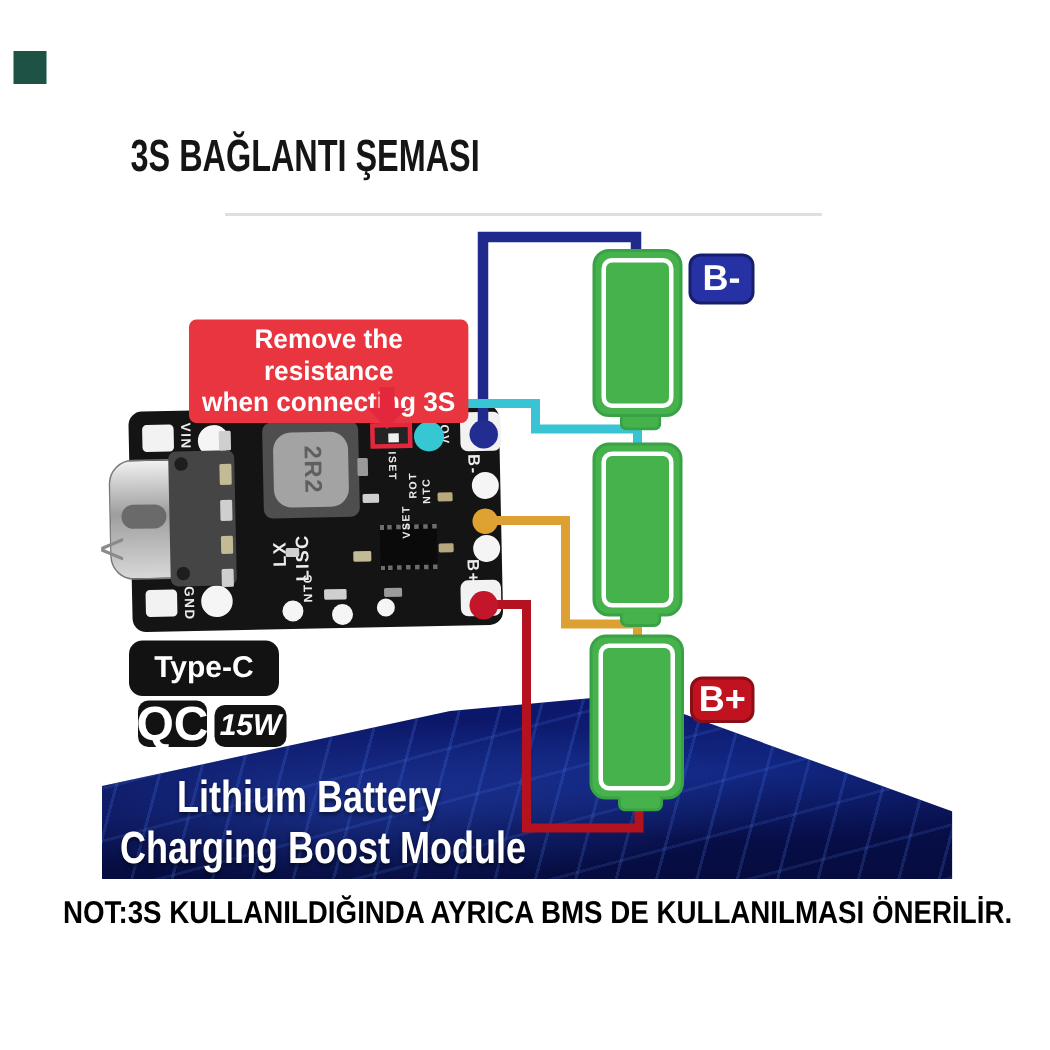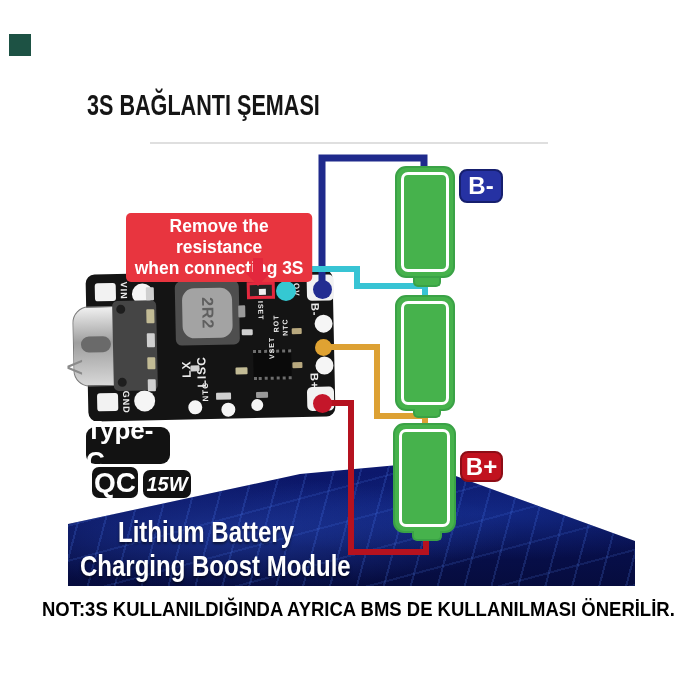--- a/index.html
+++ b/index.html
@@ -71,22 +71,22 @@
 
   
   .badge-term{position:absolute;color:#fff;font-weight:700;font-size:24px;text-align:center;
               border-radius:8px;z-index:6;display:flex;align-items:center;justify-content:center;}
   .badge-bminus{left:459px;top:169px;width:44px;height:34px;background:#2632a3;border:2px solid #161f6e;}
   .badge-bplus{left:460px;top:451px;width:43px;height:31px;background:#c1121f;border:2px solid #8d0d16;}
 
   
   .spec{position:absolute;background:#121212;color:#fff;font-weight:700;z-index:6;
         display:flex;align-items:center;justify-content:center;}
-  .spec-typec{left:86px;top:427px;width:84px;height:37px;border-radius:9px;font-size:26px;}
-  .spec-qc{left:92px;top:467px;width:46px;height:31px;border-radius:7px;font-size:28px;}
+  .spec-typec{left:86px;top:427px;width:100px;height:37px;border-radius:9px;font-size:20px;}
+  .spec-qc{left:92px;top:467px;width:46px;height:31px;border-radius:7px;font-size:32px;}
   .spec-15w{left:143px;top:470px;width:48px;height:28px;border-radius:7px;font-size:20px;font-style:italic;}
 
   
   .banner{left:68px;top:455px;width:567px;height:131px;z-index:1;
     clip-path:polygon(0 69px,232px 19px,352px 8px,567px 86px,567px 131px,0 131px);
     background:
       radial-gradient(ellipse at 30% 60%,rgba(60,110,255,.35),transparent 50%),
       radial-gradient(ellipse at 75% 45%,rgba(40,90,230,.30),transparent 45%),
       repeating-linear-gradient(105deg,rgba(90,140,255,.18) 0 2px,transparent 2px 26px),
       repeating-linear-gradient(-15deg,rgba(90,140,255,.14) 0 2px,transparent 2px 34px),

